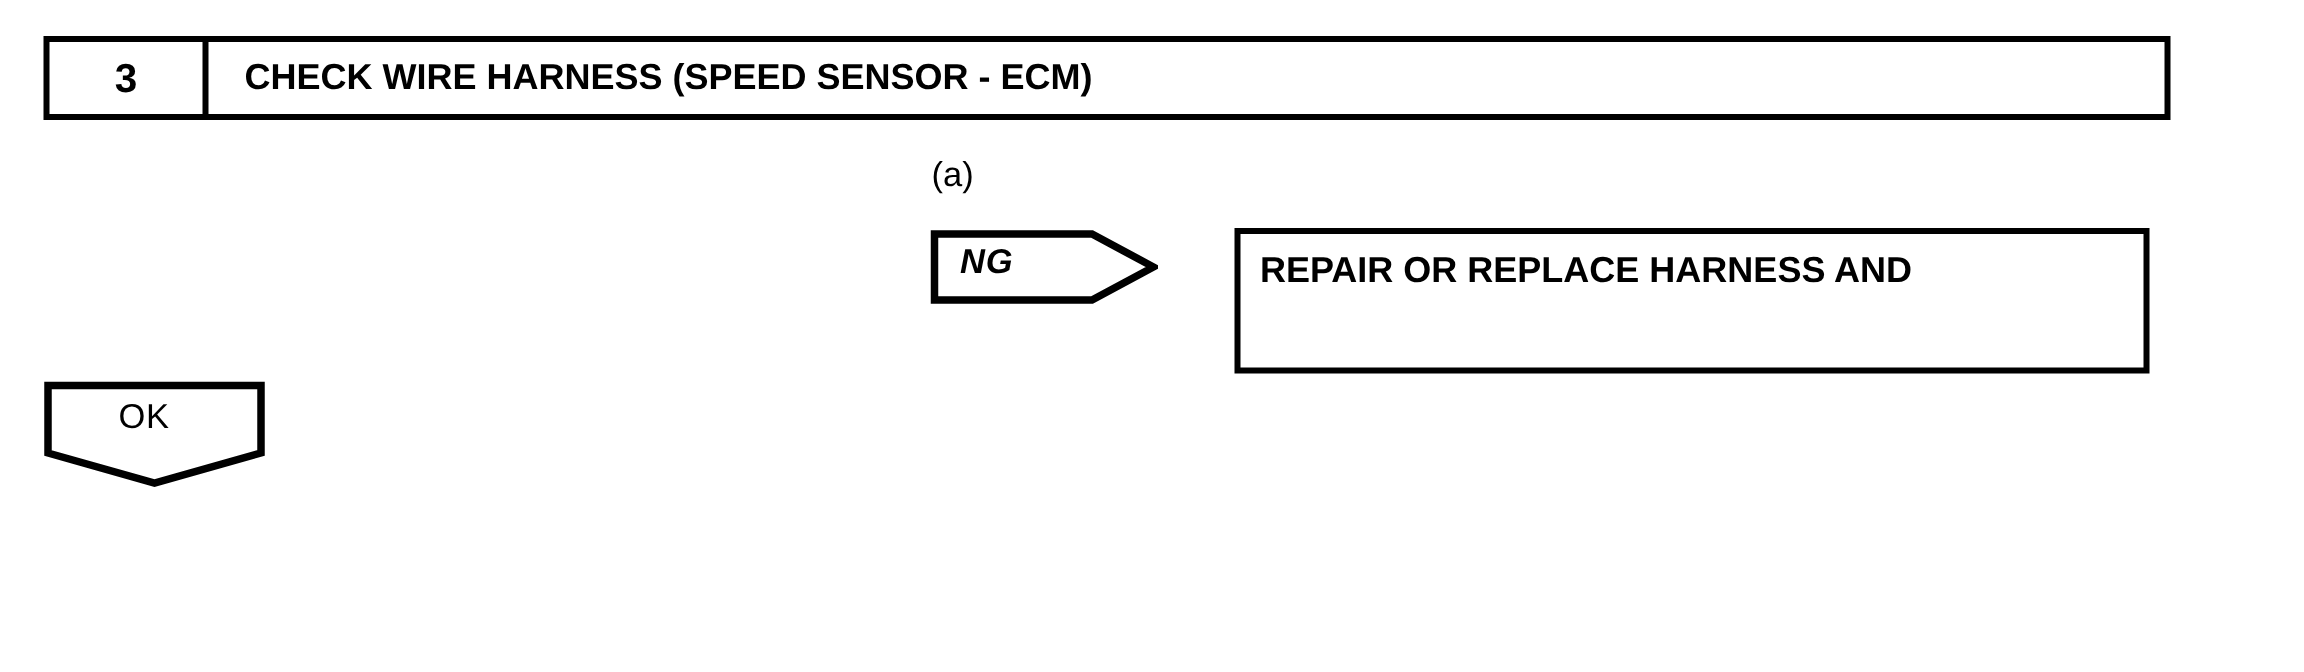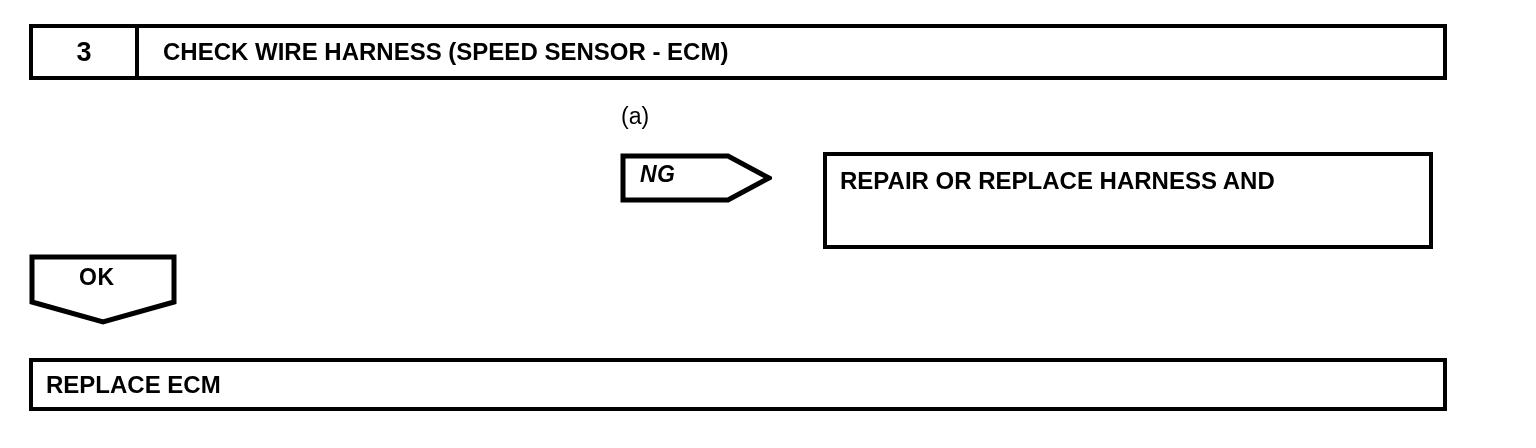--- a/index.html
+++ b/index.html
@@ -131,21 +131,21 @@
   .ok-arrow svg {
     display: block;
     width: 148px;
     height: 72px;
   }
   .ok-label {
     position: absolute;
     left: 79px;
     top: 266px;
     font-size: 23px;
-    font-weight: bold;
+    font-weight: normal;
     line-height: 1;
     letter-spacing: 0.5px;
   }
 
   
   .final-box {
     position: absolute;
     left: 29px;
     top: 358px;
     width: 1418px;
@@ -189,17 +189,14 @@
     <div class="repair-line">REPAIR OR REPLACE HARNESS AND</div>
   </div>
 
   <div class="ok-arrow">
     <svg viewBox="0 0 148 72" xmlns="http://www.w3.org/2000/svg">
       <polygon points="3,3 145,3 145,48 74,68 3,48" fill="#ffffff" stroke="#000000" stroke-width="5" stroke-linejoin="miter"></polygon>
     </svg>
   </div>
   <div class="ok-label">OK</div>
 
-  <div class="final-box">
-    <div class="final-text">REPLACE ECM</div>
-  </div>
 
 </div>
 
 </body></html>

